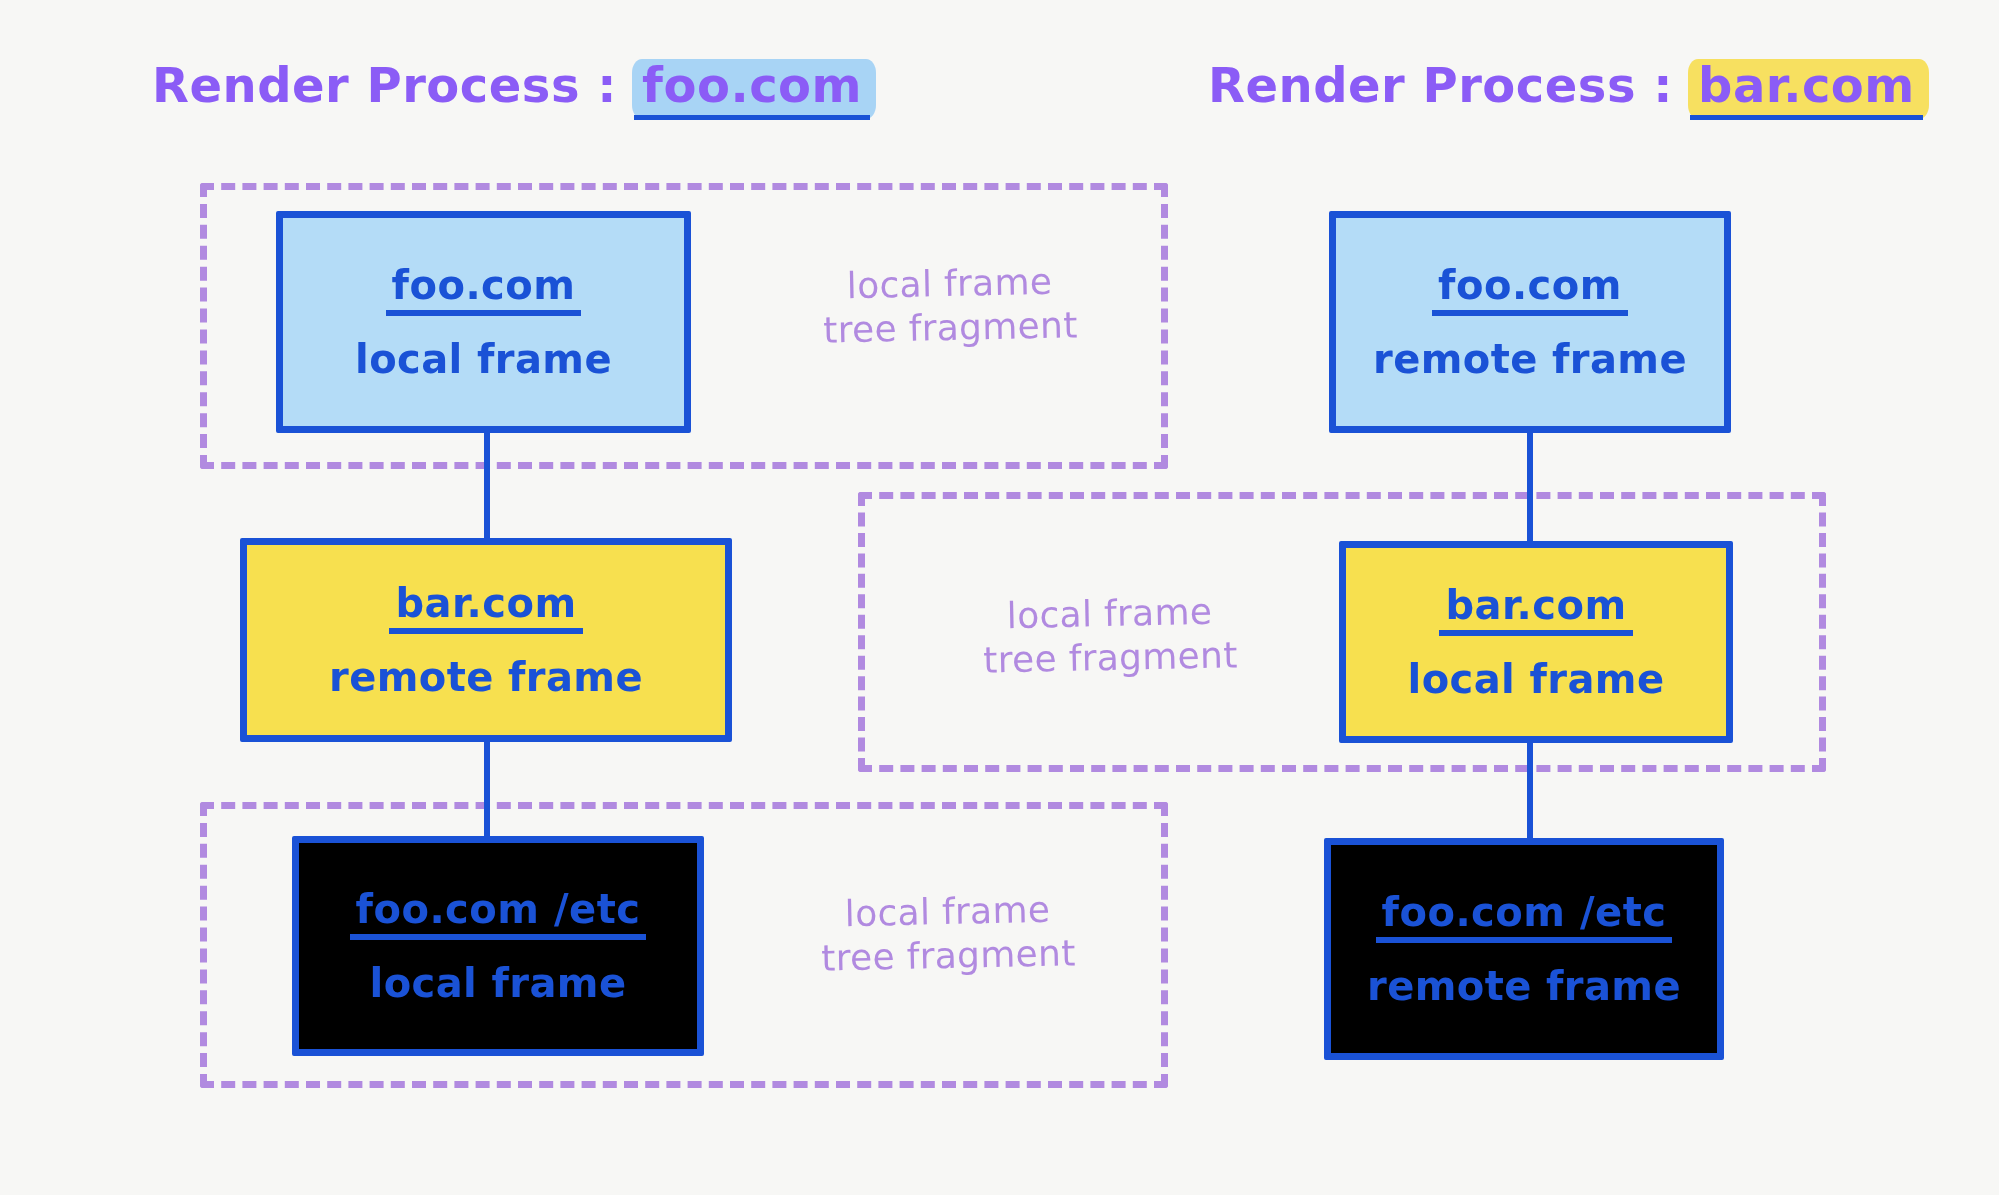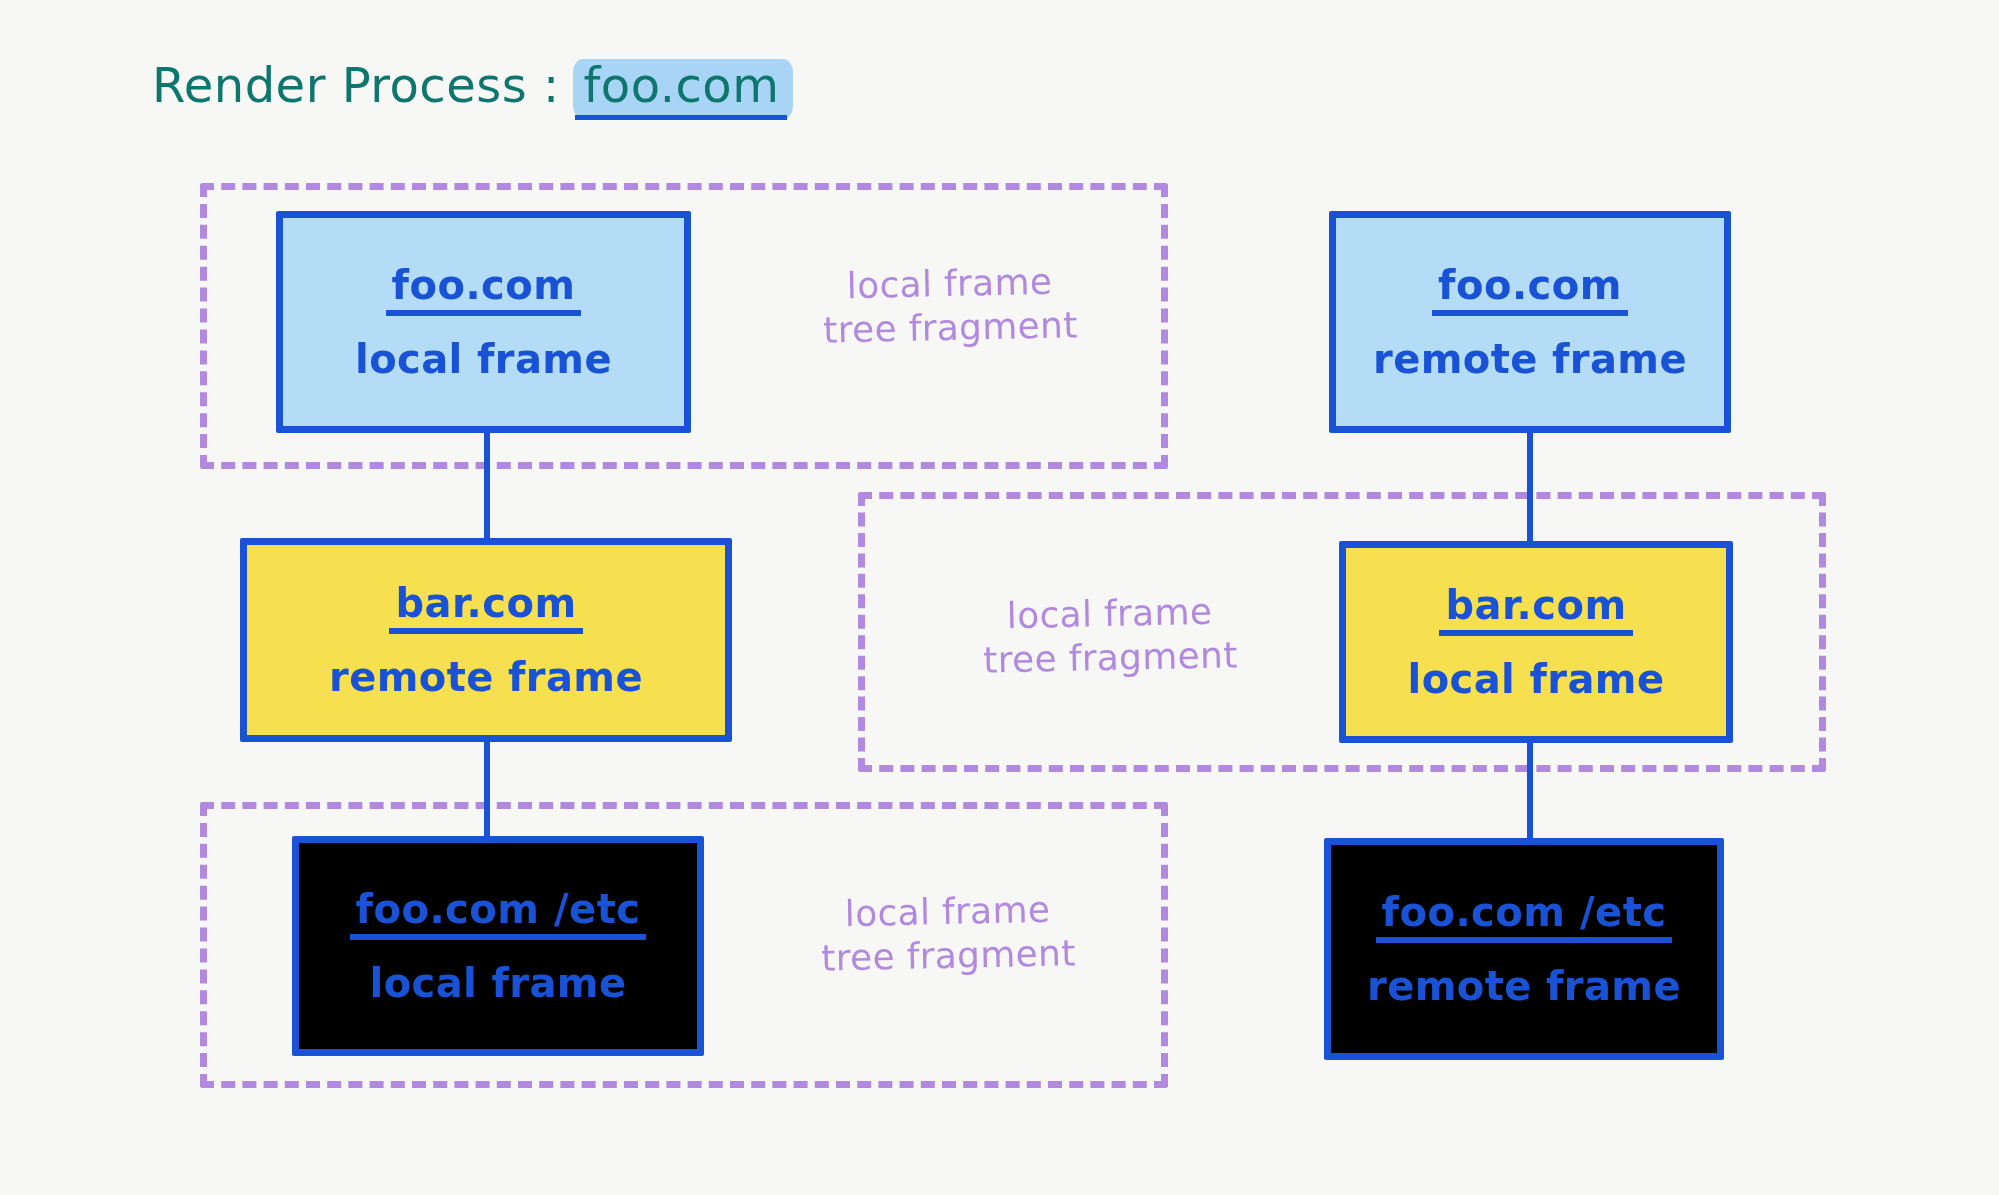--- a/index.html
+++ b/index.html
@@ -17,23 +17,23 @@
     position: relative;
     width: 1999px;
     height: 1195px;
   }
 
   
   .heading {
     position: absolute;
     white-space: nowrap;
     font-family: "DejaVu Sans", sans-serif;
-    font-weight: normal;
+    font-weight: bold;
     font-size: 48px;
-    color: #0f766e;
+    color: #8b5cf6;
     letter-spacing: 0.5px;
   }
   .heading .hl {
     position: relative;
     display: inline-block;
     padding: 0 8px 2px 8px;
     border-bottom: 5px solid #1a52d6;
   }
   .heading .hl::before {
     content: "";
@@ -117,20 +117,24 @@
 </head>
 <body>
 
 <div id="stage">
 
   <div class="heading blue" style="left:152px; top:57px;">
     <span>Render Process :</span>
     <span class="hl"><span>foo.com</span></span>
   </div>
 
+  <div class="heading yellow" style="left:1208px; top:57px;">
+    <span>Render Process :</span>
+    <span class="hl"><span>bar.com</span></span>
+  </div>
 
   <div class="fragment" style="left:200px; top:183px; width:968px; height:286px;"></div>
 
   <div class="fragment" style="left:858px; top:492px; width:968px; height:280px;"></div>
 
   <div class="fragment" style="left:200px; top:802px; width:968px; height:286px;"></div>
 
   <div class="frag-label" style="left:780px; top:262px; width:340px;">local frame
 tree fragment</div>
 

